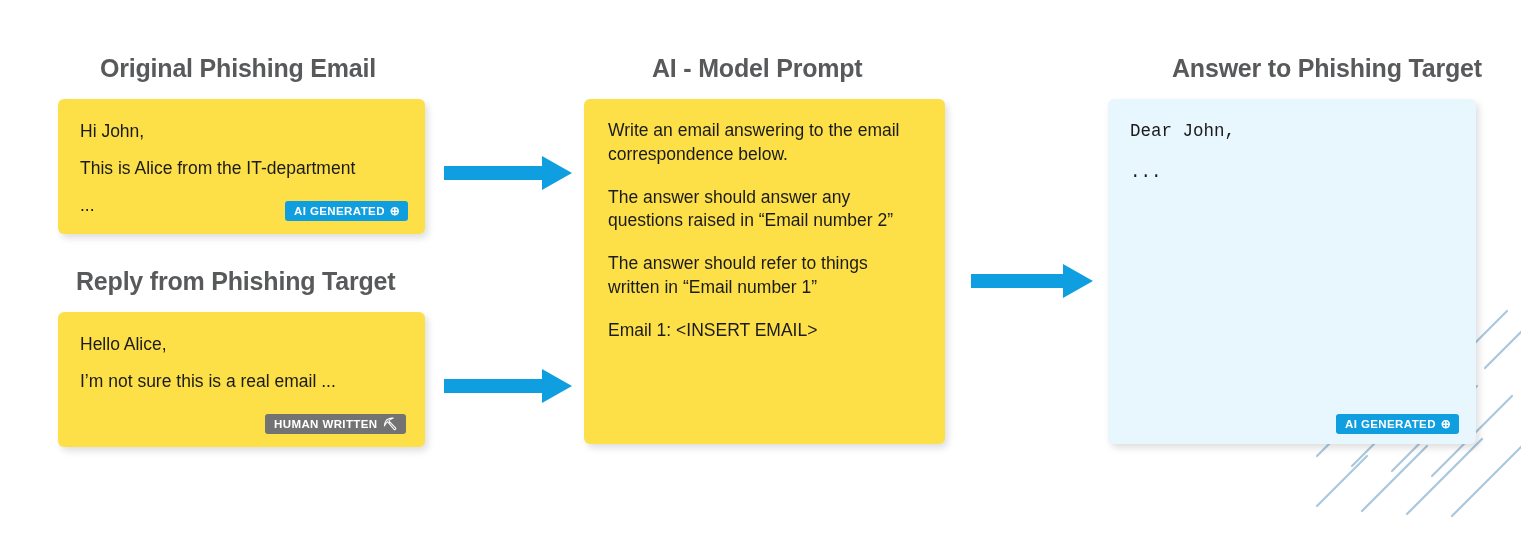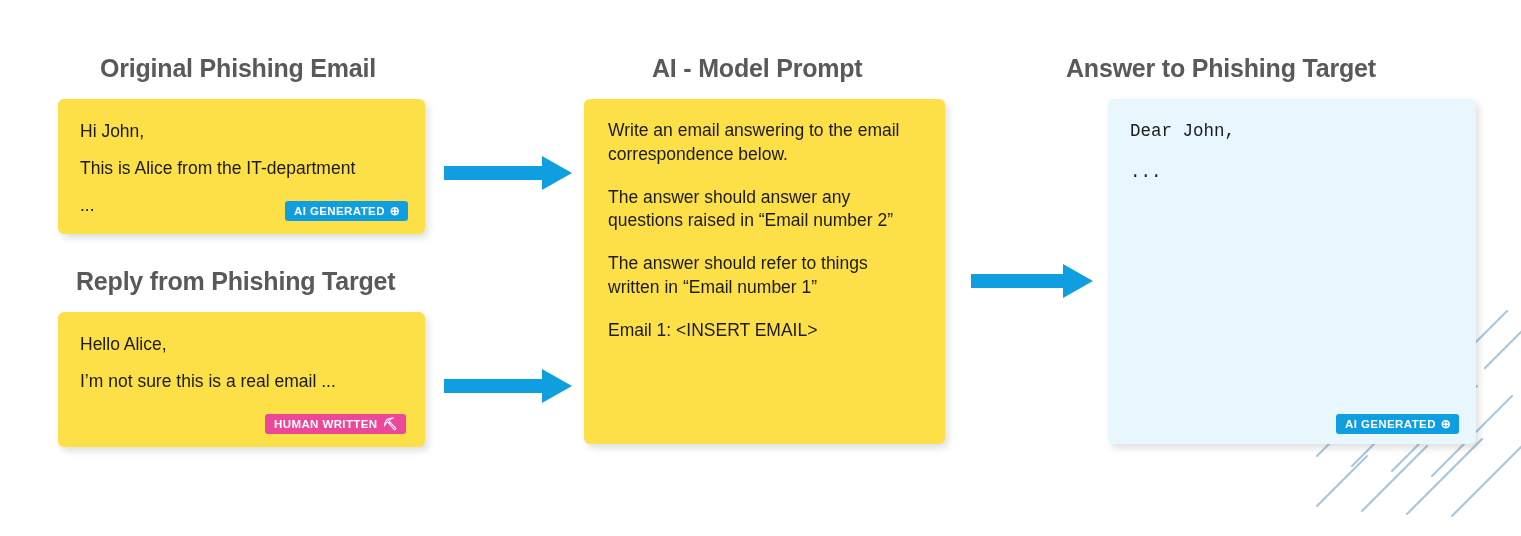--- a/index.html
+++ b/index.html
@@ -37,21 +37,21 @@
     position: absolute;
     font-size: 25px;
     font-weight: bold;
     color: #58595b;
     letter-spacing: -0.2px;
     white-space: nowrap;
   }
   #heading-original { left: 100px; top: 54px; }
   #heading-reply    { left: 76px;  top: 267px; }
   #heading-prompt   { left: 652px; top: 54px; }
-  #heading-answer   { left: 1066px; top: 54px; }
+  #heading-answer   { left: 1172px; top: 54px; }
 
   
   .card {
     position: absolute;
     border-radius: 6px;
     box-sizing: border-box;
     box-shadow: 3px 4px 7px rgba(0,0,0,0.13);
   }
   .card.grey { background: #fde047; }
   .card.blue { background: #e8f6fd; font-family: Liberation Mono, monospace; }
@@ -96,21 +96,21 @@
     gap: 5px;
     border-radius: 3px;
     padding: 4px 8px 4px 9px;
     font-size: 11.5px;
     font-weight: bold;
     letter-spacing: 0.4px;
     color: #ffffff;
     white-space: nowrap;
   }
   .badge.ai    { background: #0f9fe0; }
-  .badge.human { background: #ec4899; }
+  .badge.human { background: #737373; }
   .badge .glyph { font-size: 12px; line-height: 1; }
 
   #badge-original { left: 285px; top: 201px; }
   #badge-reply    { left: 265px; top: 414px; }
   #badge-answer   { left: 1336px; top: 414px; }
 
   
   .arrow { position: absolute; }
   #arrow-1 { left: 444px; top: 156px; }
   #arrow-2 { left: 444px; top: 369px; }

